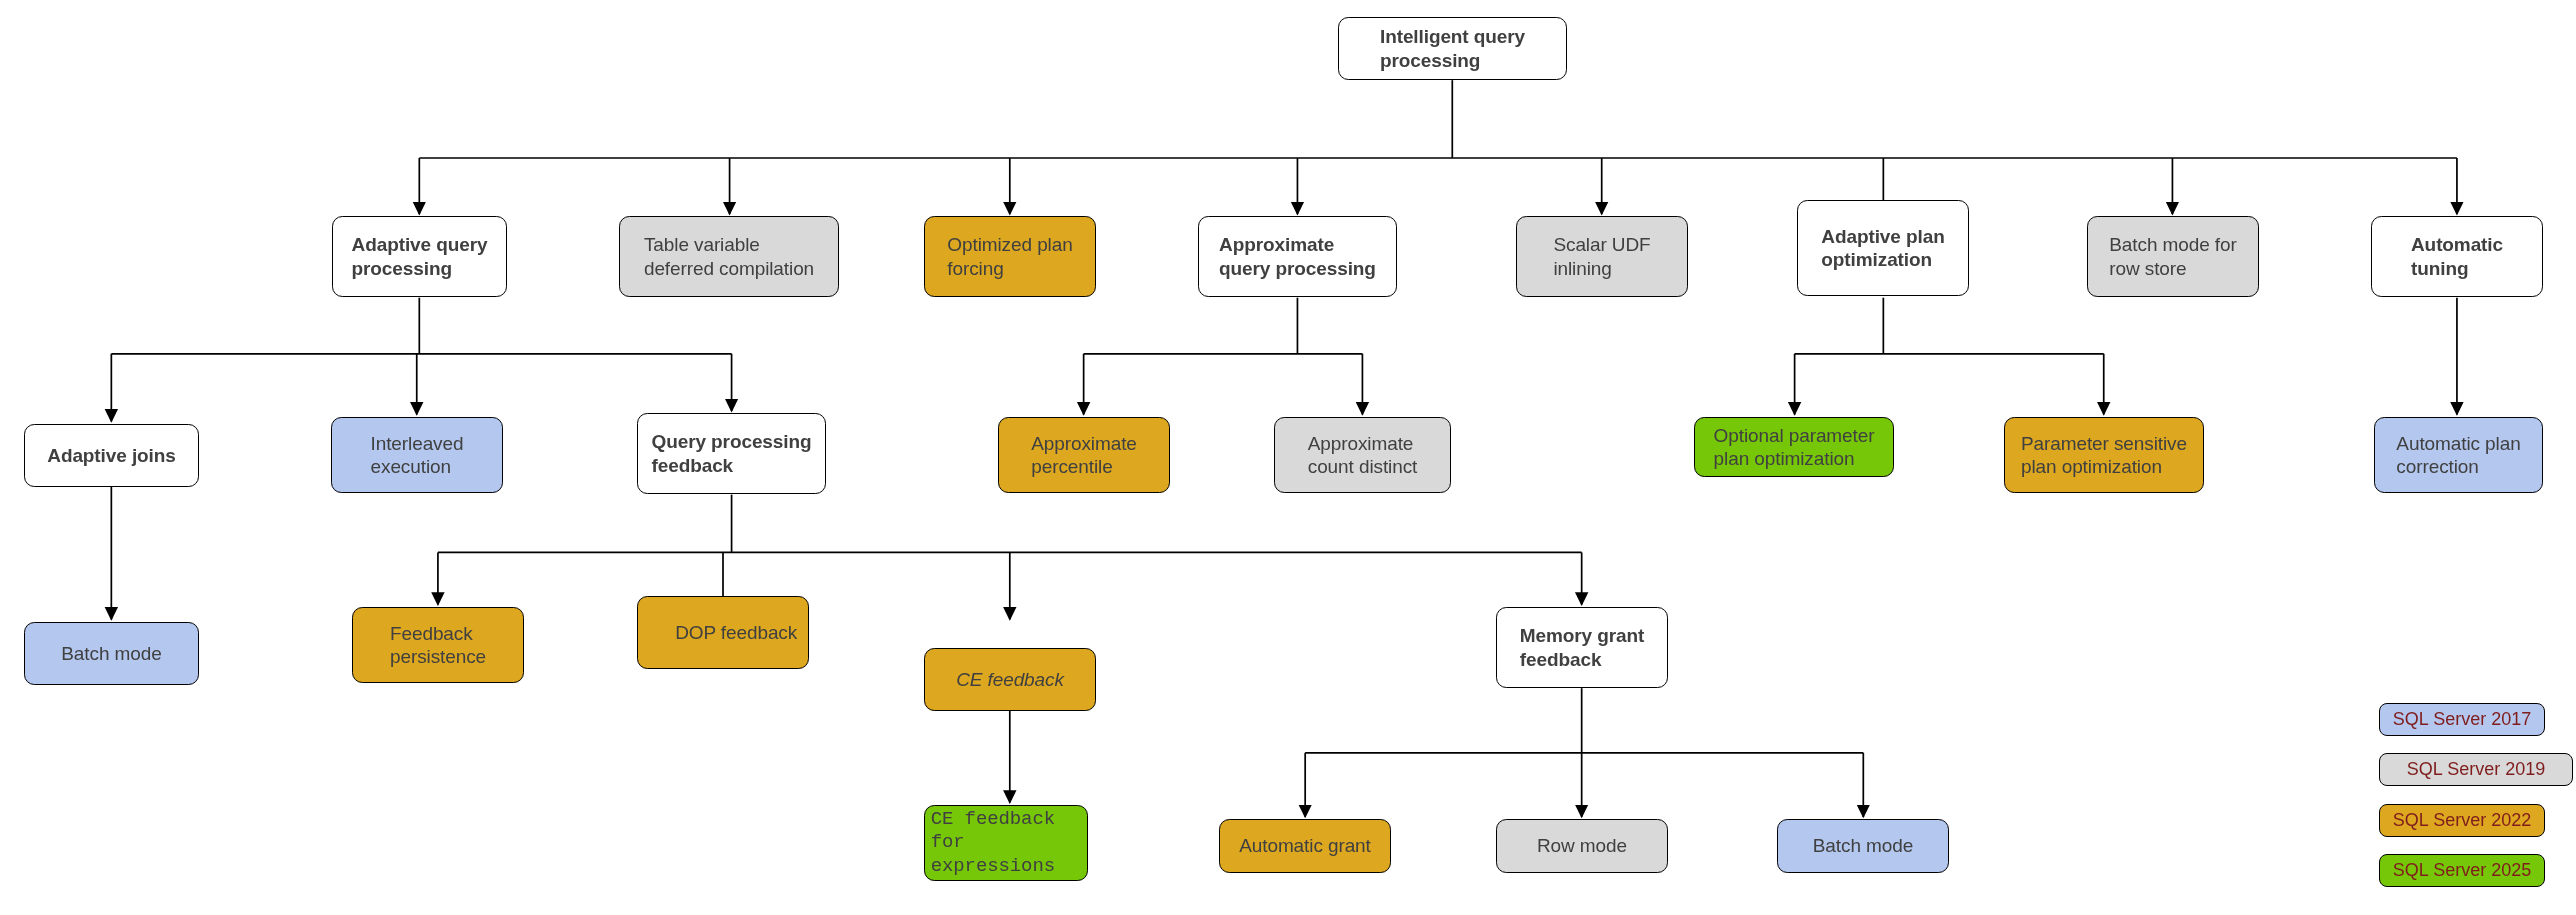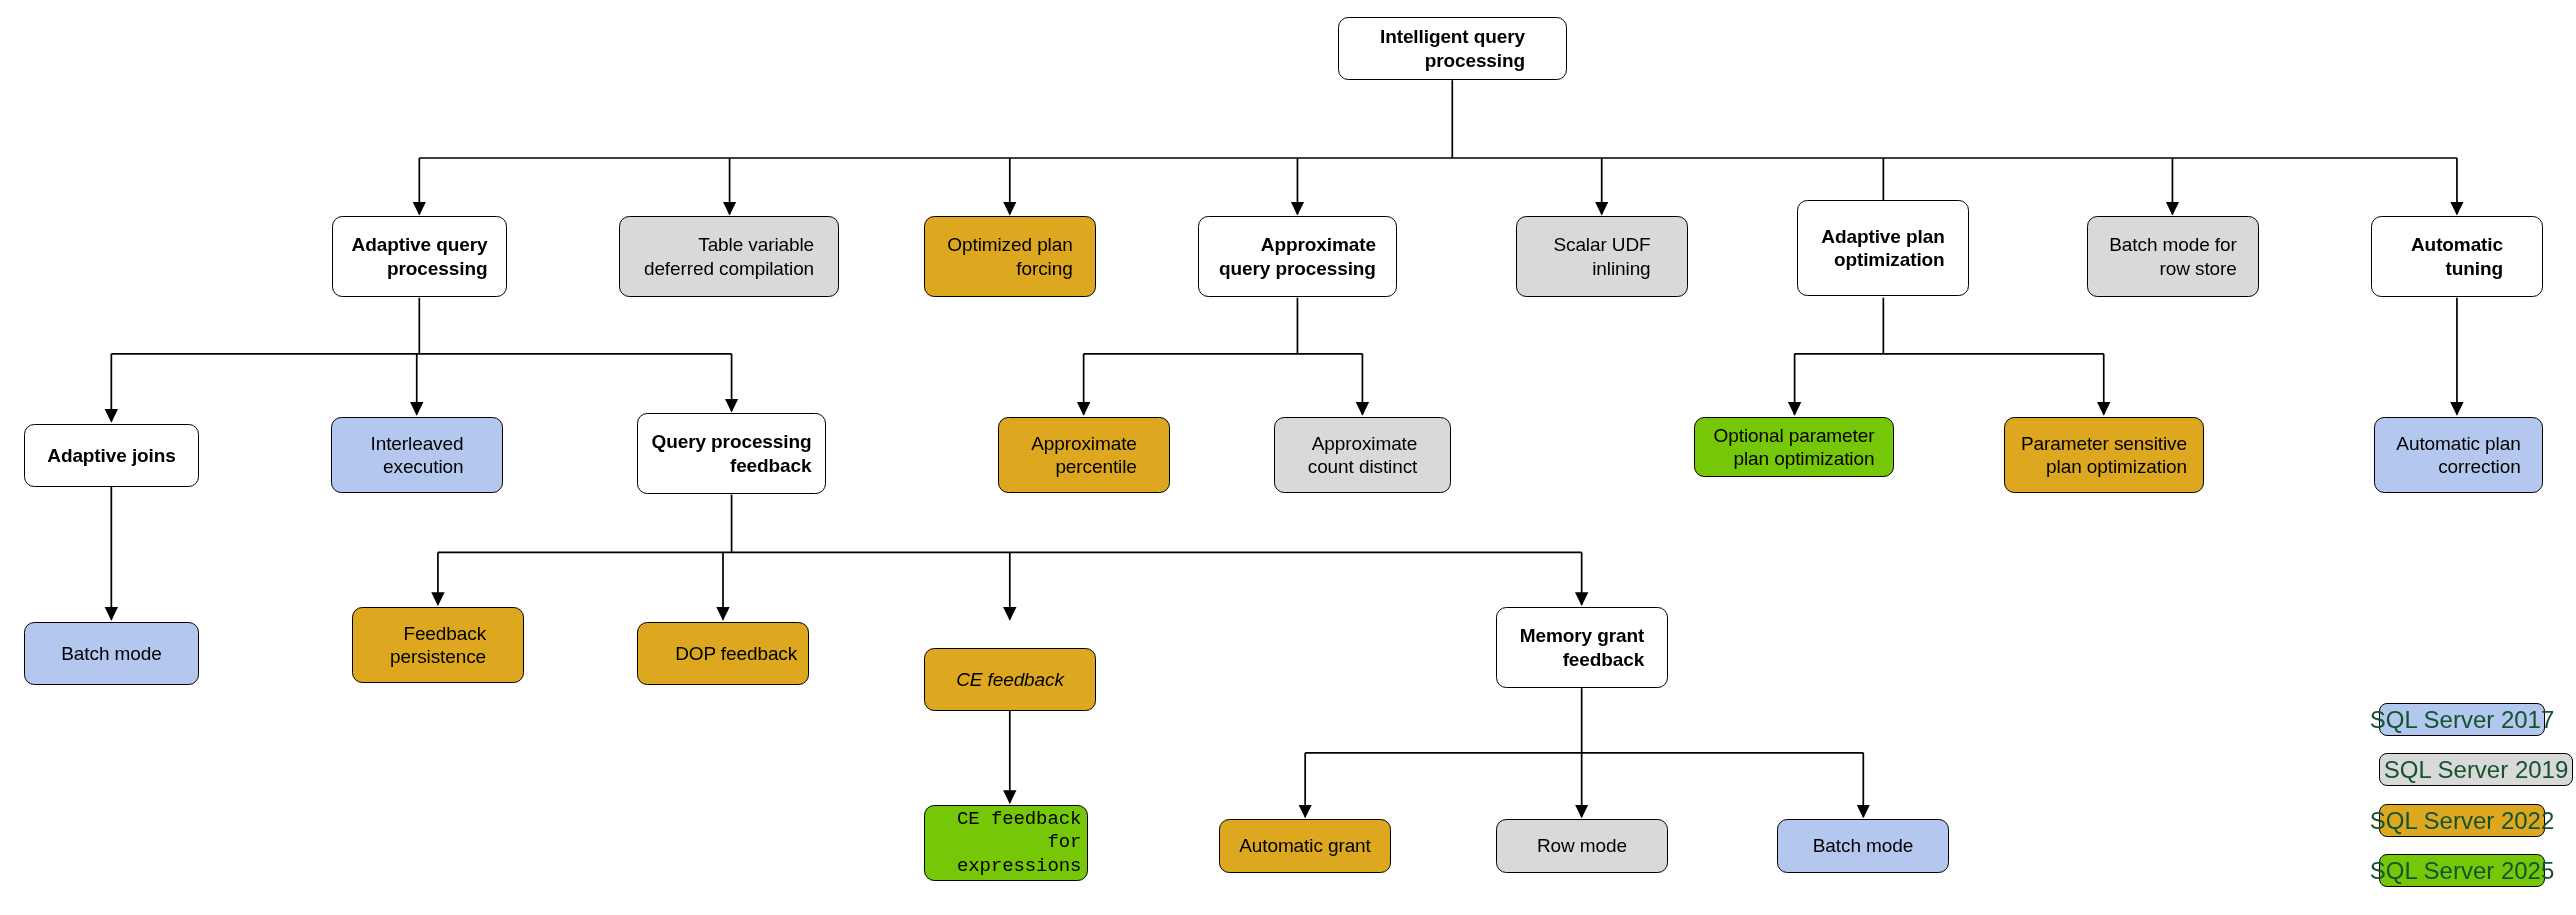--- a/index.html
+++ b/index.html
@@ -22,42 +22,42 @@
     width: 2576px;
     height: 916px;
     pointer-events: none;
   }
   .node {
     position: absolute;
     box-sizing: border-box;
     display: flex;
     align-items: center;
     justify-content: center;
-    text-align: right;
+    text-align: left;
     border: 1.7px solid #000000;
     border-radius: 10.3px;
     background: #ffffff;
-    color: #000000;
+    color: #404040;
     font-size: 19px;
     line-height: 1.22;
     padding: 2.3px 5.7px;
     white-space: pre-line;
     letter-spacing: -0.1px;
   }
   .node.bold { font-weight: bold; }
   .legend-item {
     position: absolute;
     box-sizing: border-box;
     display: flex;
     align-items: center;
     justify-content: center;
     border: 1.7px solid #000000;
     border-radius: 8px;
-    font-size: 24px;
-    color: #14532d;
+    font-size: 18px;
+    color: #7f1d1d;
     background: #ffffff;
     white-space: nowrap;
   }
 </style>
 </head>
 <body>
 
 <div id="canvas">
   <svg id="edges" viewBox="0 0 4500 1600" preserveAspectRatio="none">
     <defs>
@@ -135,21 +135,21 @@
 count distinct</div>
       <div class="node" style="left: 1694px; top: 417px; width: 200px; height: 60px; background: rgb(118, 199, 7);">Optional parameter
 plan optimization</div>
       <div class="node" style="left: 2004px; top: 417px; width: 200px; height: 76px; background: rgb(221, 168, 31);">Parameter sensitive
 plan optimization</div>
       <div class="node" style="left: 2374px; top: 417px; width: 169px; height: 76px; background: rgb(180, 199, 239);">Automatic plan
 correction</div>
       <div class="node" style="left: 24px; top: 622px; width: 175px; height: 63px; background: rgb(180, 199, 239);">Batch mode</div>
       <div class="node" style="left: 352px; top: 607px; width: 172px; height: 76px; background: rgb(221, 168, 31);">Feedback
 persistence</div>
-      <div class="node" style="left: 637px; top: 622px; width: 172px; height: 63px; background: rgb(221, 168, 31); padding-left: 32px;">DOP feedback</div>
+      <div class="node" style="left: 637px; top: 596px; width: 172px; height: 73px; background: rgb(221, 168, 31); padding-left: 32px;">DOP feedback</div>
       <div class="node" style="left: 924px; top: 648px; width: 172px; height: 63px; background: rgb(221, 168, 31); font-style: italic;">CE feedback</div>
       <div class="node bold" style="left: 1496px; top: 607px; width: 172px; height: 81px; background: rgb(255, 255, 255);">Memory grant
 feedback</div>
       <div class="node" style="left: 924px; top: 805px; width: 164px; height: 76px; background: rgb(118, 199, 7); font-family: Liberation Mono, monospace;">CE feedback for
 expressions</div>
       <div class="node" style="left: 1219px; top: 819px; width: 172px; height: 54px; background: rgb(221, 168, 31);">Automatic grant</div>
       <div class="node" style="left: 1496px; top: 819px; width: 172px; height: 54px; background: rgb(217, 217, 217);">Row mode</div>
       <div class="node" style="left: 1777px; top: 819px; width: 172px; height: 54px; background: rgb(180, 199, 239);">Batch mode</div>
     </div>
   <div id="legend-layer">

